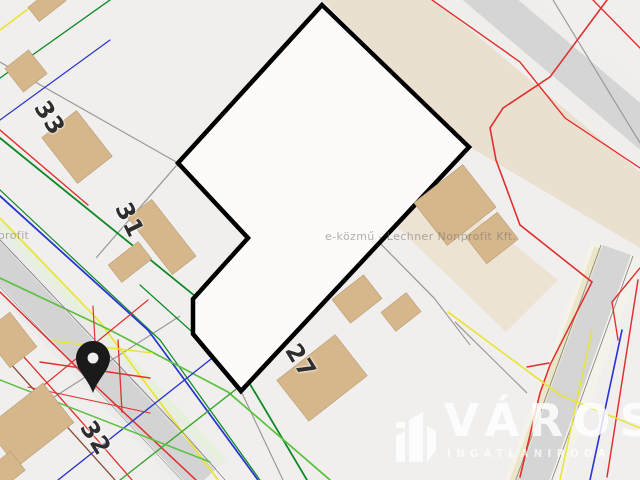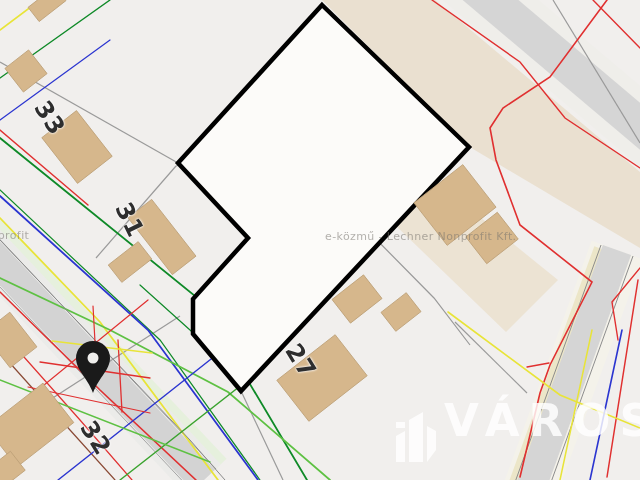--- a/index.html
+++ b/index.html
@@ -151,15 +151,16 @@
   <div class="logo">
     <svg class="logo-icon" width="46" height="64" viewBox="0 0 46 64">
       <g fill="rgba(255,255,255,0.82)">
         <polygon points="0,60 0,34 9,29 9,60"></polygon>
         <polygon points="13,60 13,18 27,10 27,60"></polygon>
         <polygon points="31,60 31,24 40,29 40,48"></polygon>
         <rect x="0" y="20" width="9" height="6"></rect>
       </g>
     </svg>
     <div class="logo-brand">VÁROS</div>
+    <div class="logo-sub">INGATLANIRODA</div>
   </div>
 
 </div>
 
 </body></html>

